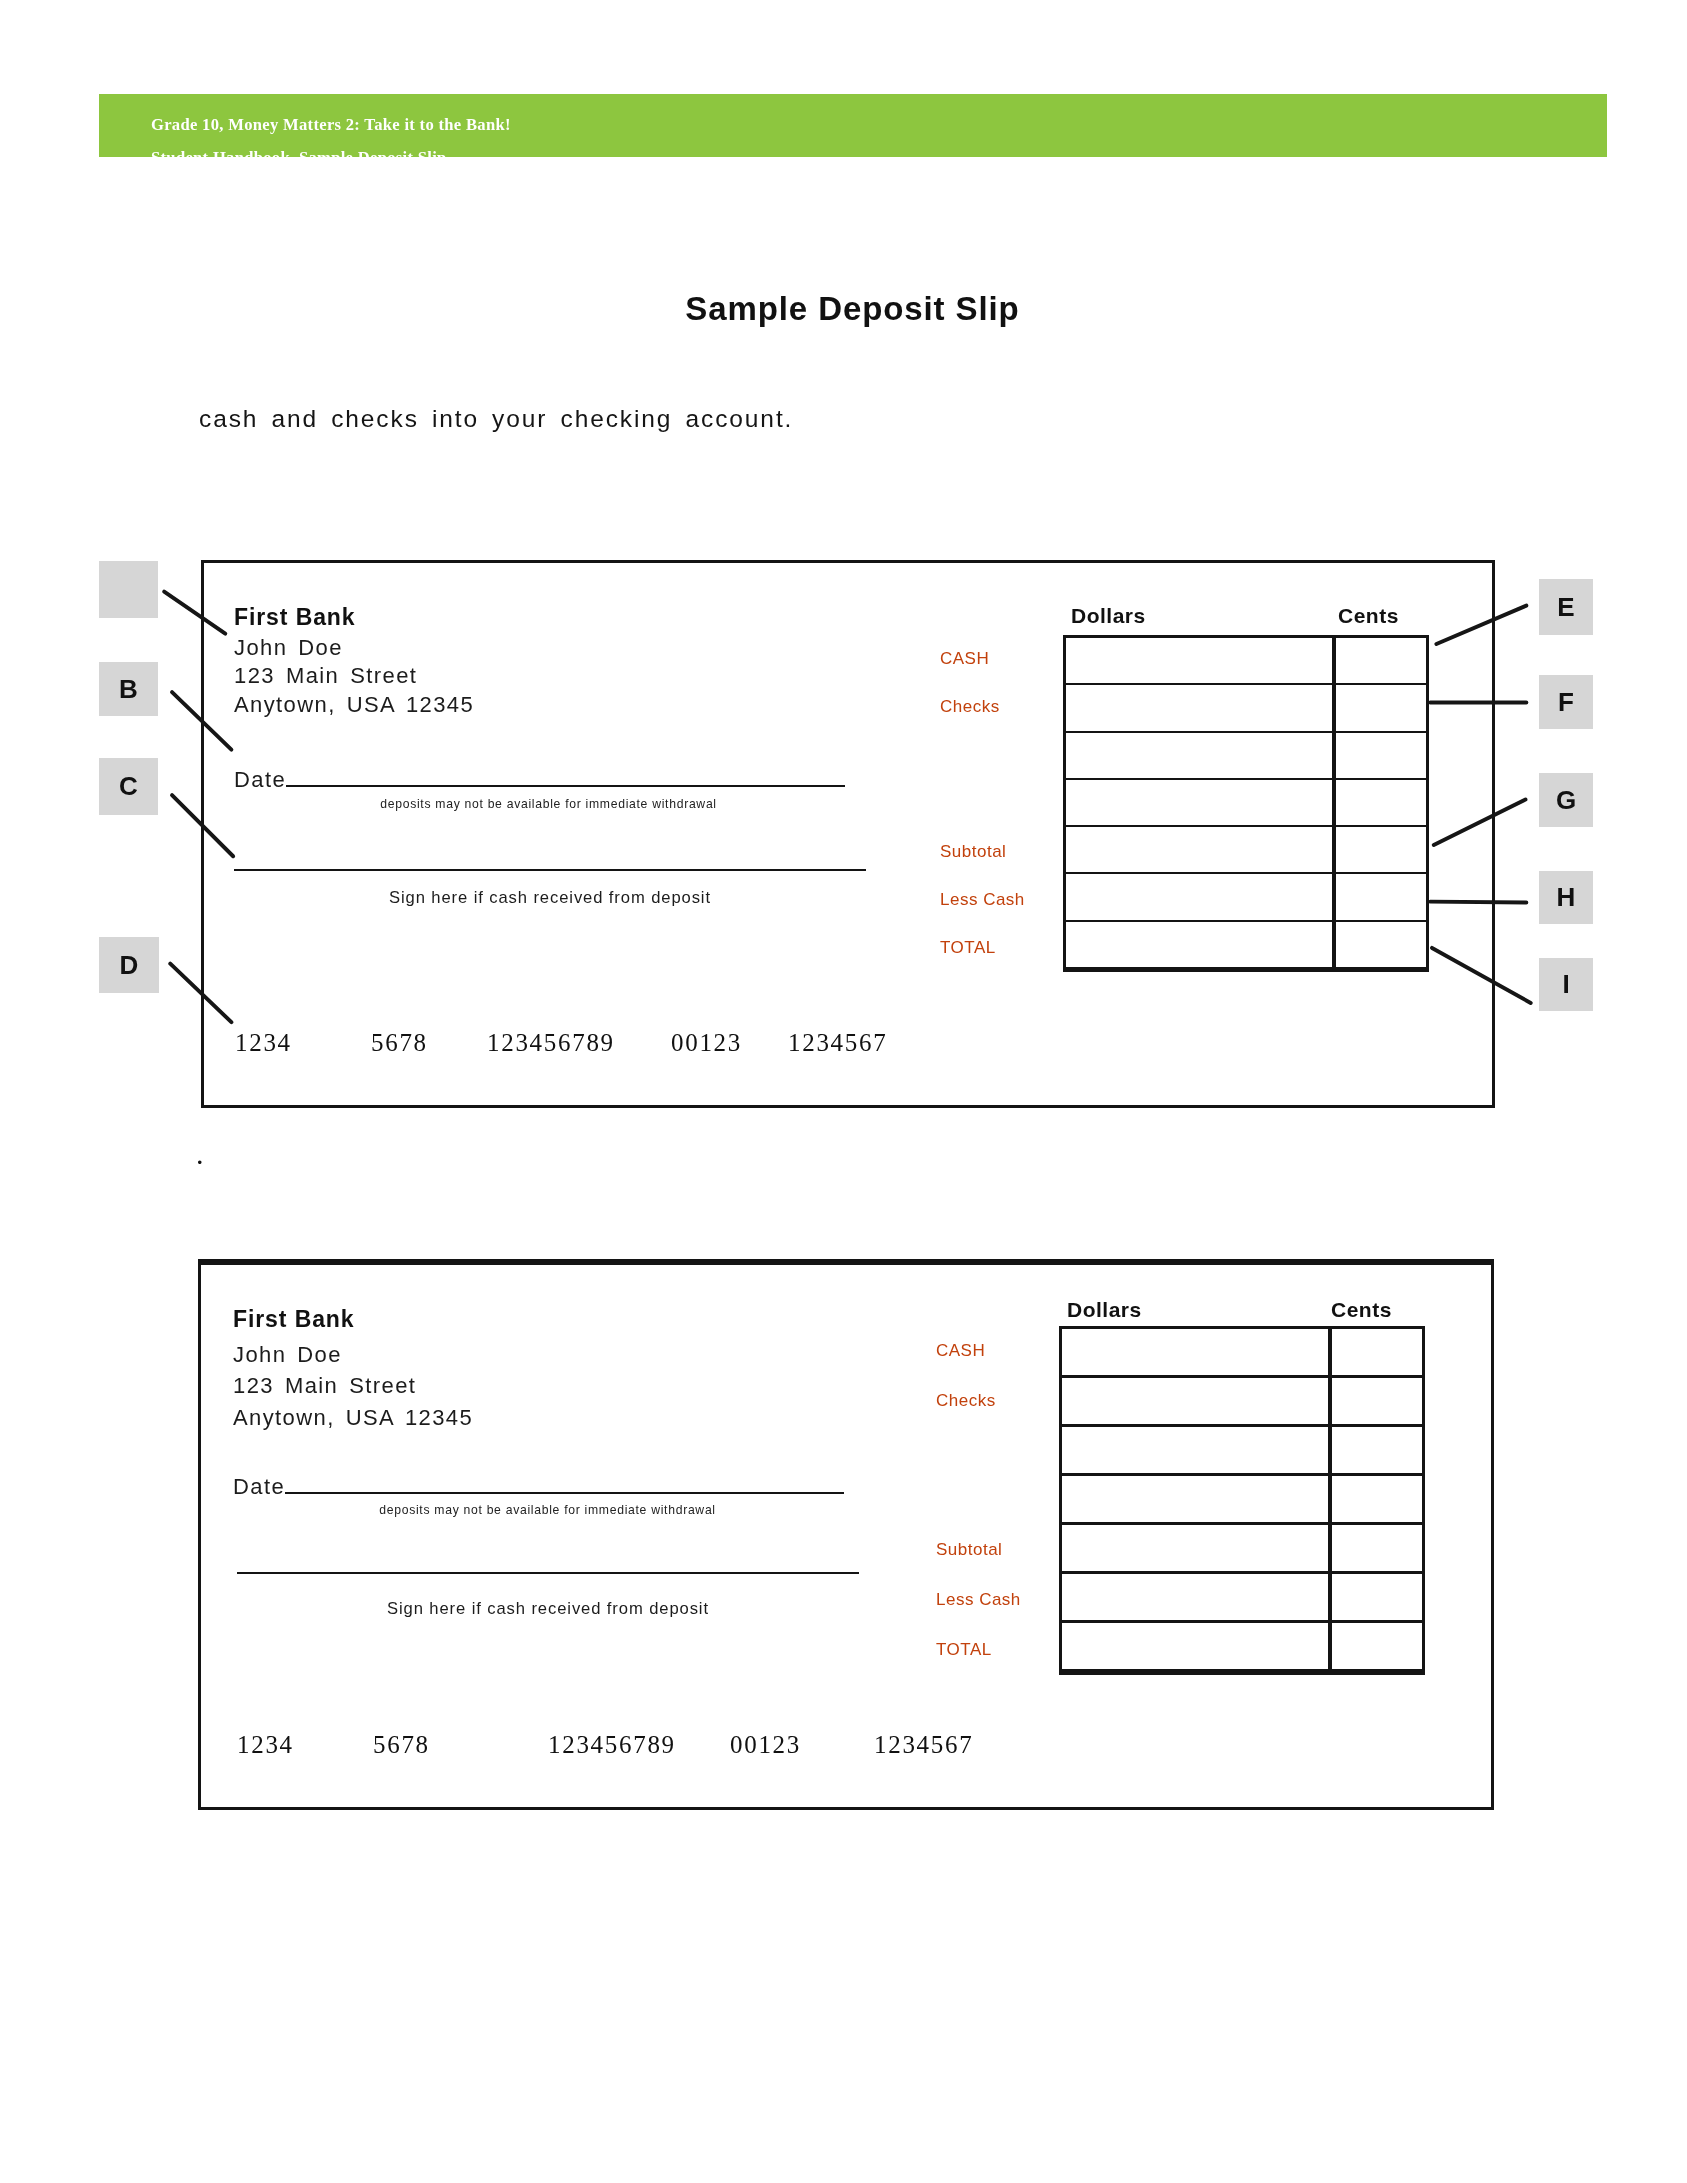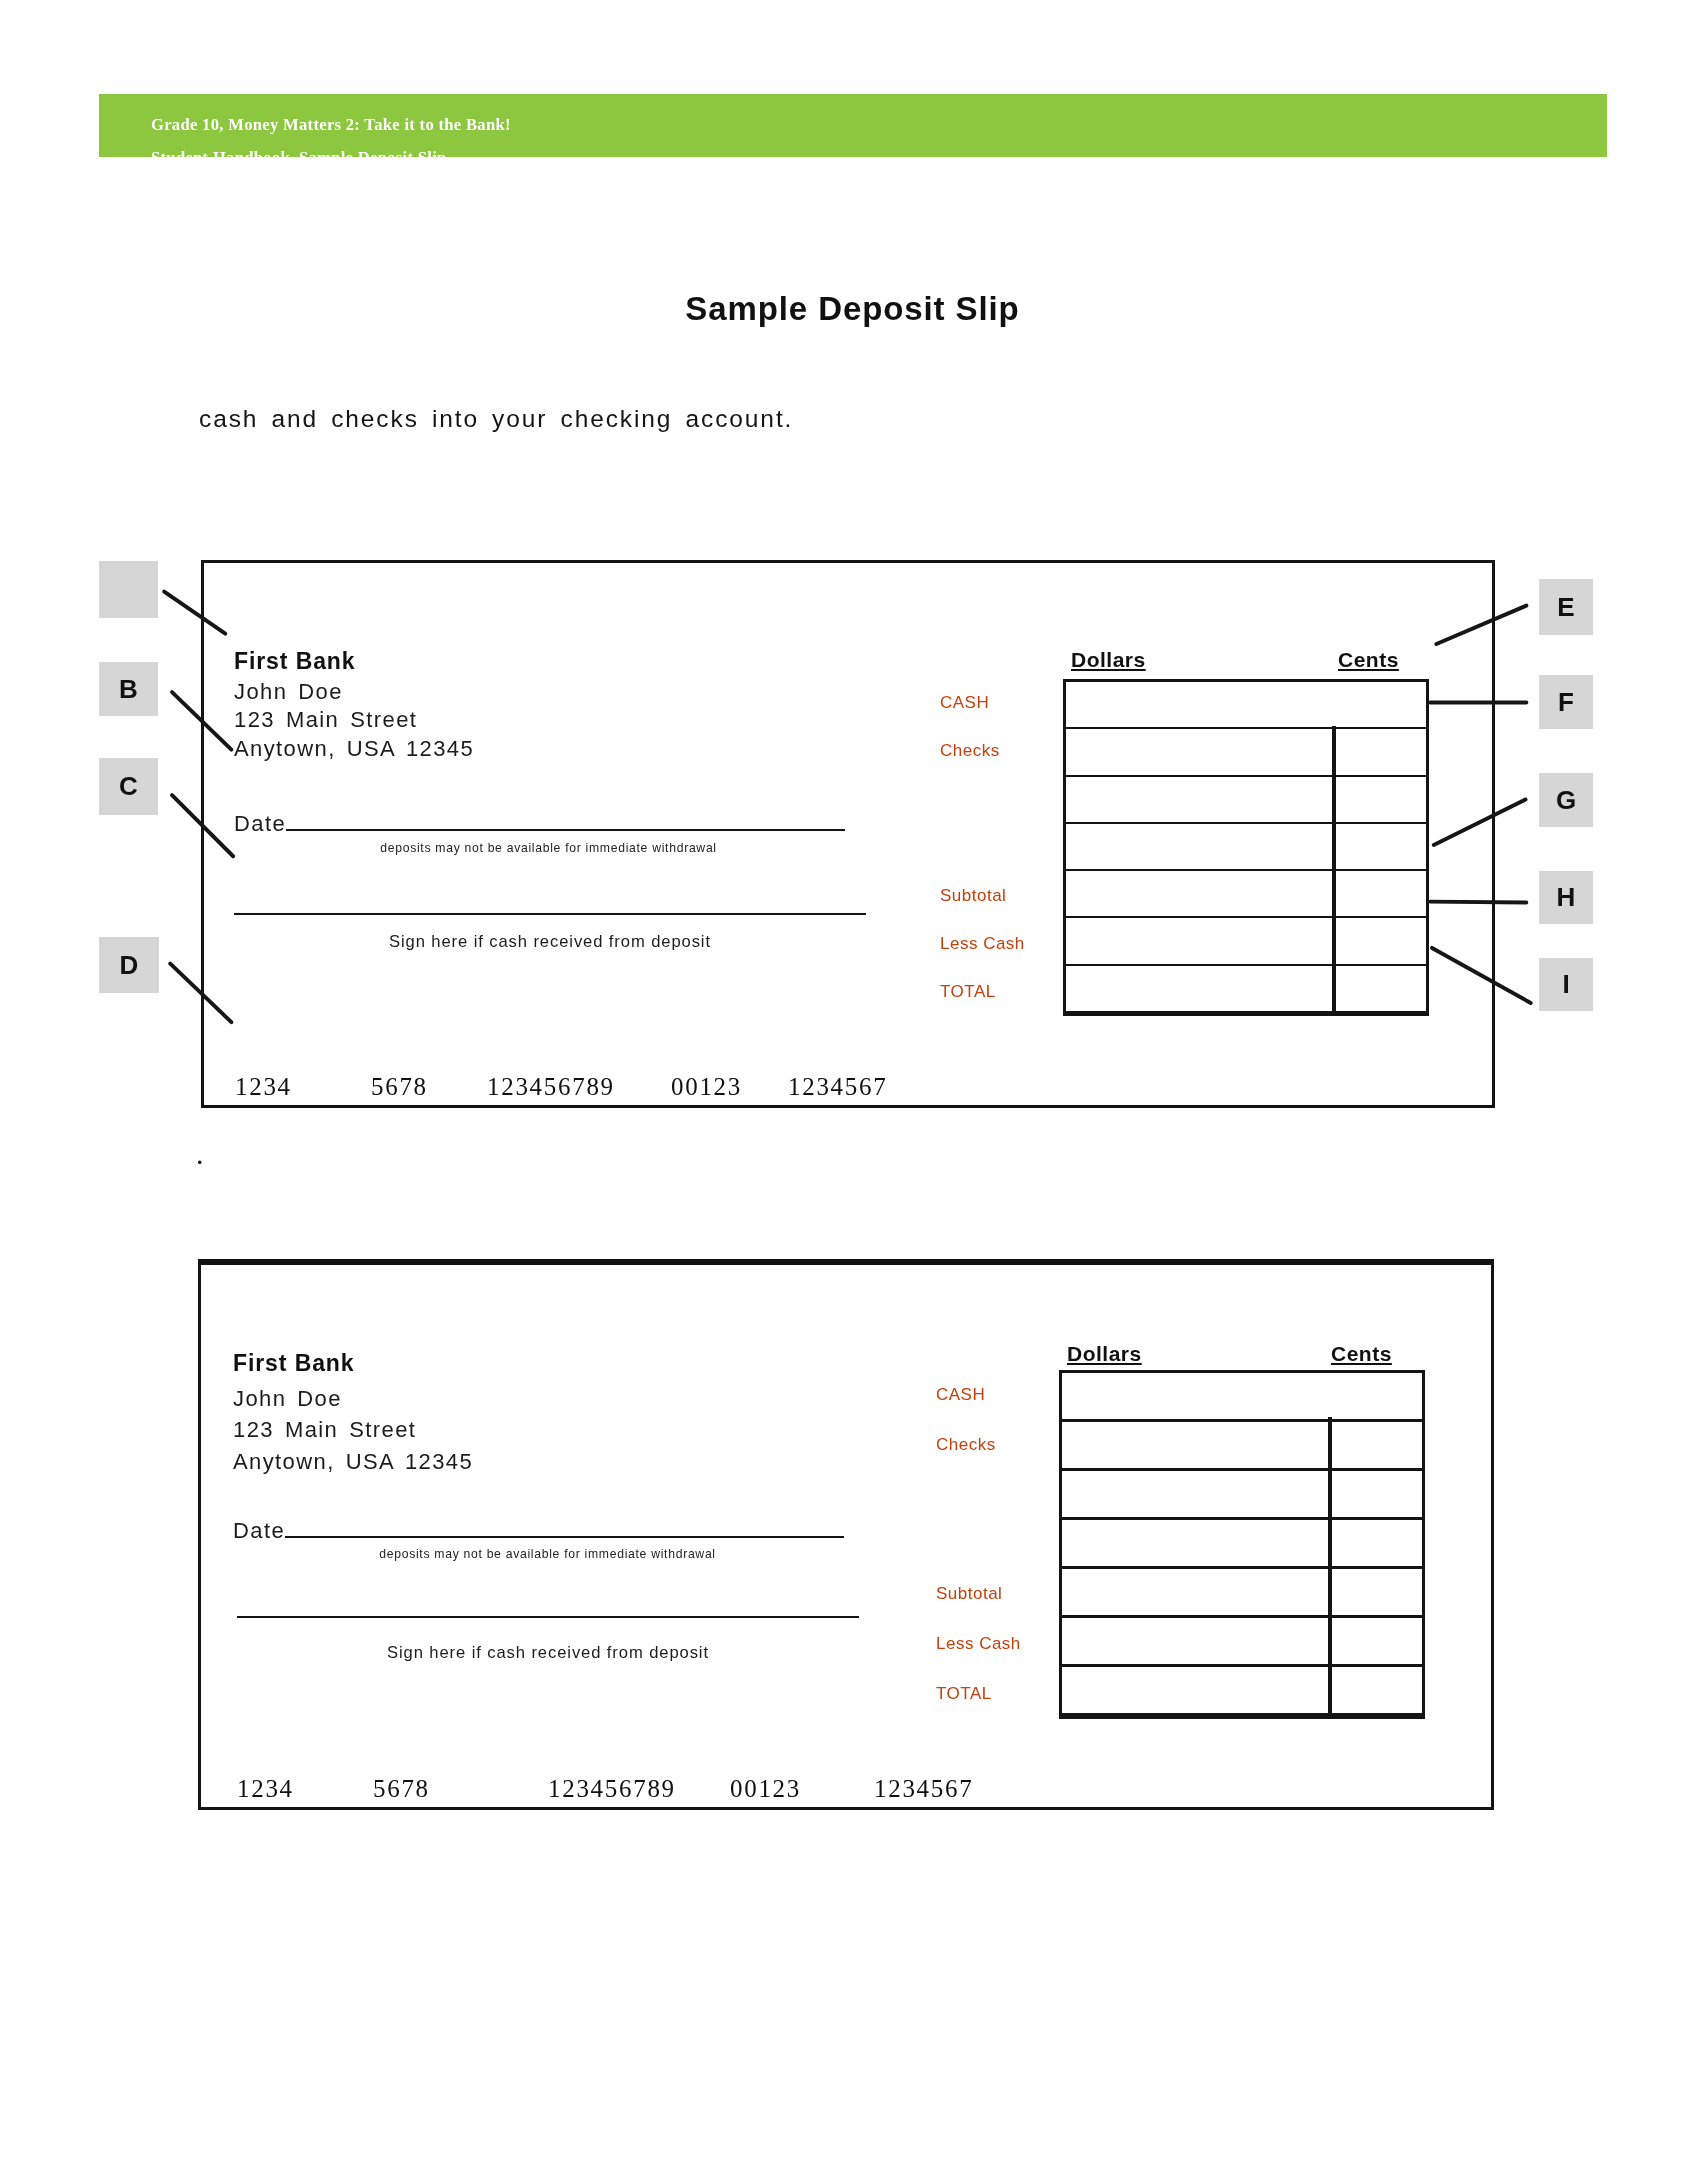--- a/index.html
+++ b/index.html
@@ -18,31 +18,31 @@
   .intro-line{position:absolute;left:199px;font-size:24.5px;letter-spacing:1.9px;word-spacing:4.4px;color:#151515;white-space:nowrap;}
   .intro-line.l1{top:360px;}
   .intro-line.l2{top:405px;}
   .divider-dot{position:absolute;left:196px;top:1137px;font-size:30px;font-family:"Liberation Serif",serif;color:#111;}
 
   
   .slip{position:absolute;background:#fff;border:3.5px solid #141414;box-sizing:border-box;}
   .slip.s1{left:201px;top:560px;width:1294px;height:548px;}
   .slip.s2{left:198px;top:1259px;width:1296px;height:551px;border-top-width:6.1px;}
 
-  .slip div{position:absolute;margin-top:44px;}
+  .slip div{position:absolute;}
   .bank-name{font-size:23px;font-weight:bold;letter-spacing:0.9px;color:#111;white-space:nowrap;}
   .slip-text{font-size:22px;letter-spacing:1.4px;word-spacing:3.5px;color:#1c1c1c;white-space:nowrap;}
   .date-row{white-space:nowrap;}
   .date-label{font-size:22px;letter-spacing:1.4px;color:#1c1c1c;}
   .date-line{display:inline-block;width:559px;height:23px;border-bottom:2.6px solid #141414;}
   .notice{font-size:12.2px;letter-spacing:0.7px;text-align:center;color:#222;}
   .sign-line{border-top:2.6px solid #141414;height:0;}
   .sign-text{font-size:16.6px;letter-spacing:0.9px;text-align:center;color:#1c1c1c;}
   .num{font-family:"Liberation Serif","DejaVu Serif",serif;font-size:25px;letter-spacing:1.7px;color:#111;white-space:nowrap;}
-  .col-head{font-size:21px;font-weight:bold;letter-spacing:0.5px;color:#111;white-space:nowrap;text-decoration:underline;}
+  .col-head{font-size:21px;font-weight:bold;letter-spacing:0.5px;color:#111;white-space:nowrap;}
   .rlabel{font-size:17px;letter-spacing:0.5px;color:#c2410c;display:flex;align-items:center;white-space:nowrap;}
 
   .amount-table{box-sizing:border-box;border:3.5px solid #141414;display:flex;flex-direction:column;}
   .trow{position:static !important;flex:1;border-bottom:2.6px solid #141414;}
   .s2 .trow{border-bottom-width:3.5px;}
   .trow:last-child{border-bottom:none;}
   .vdivider{top:0;bottom:0;width:3.5px;background:#141414;}
 
   
   .s1 .bank-name{left:30px;top:41px;}

